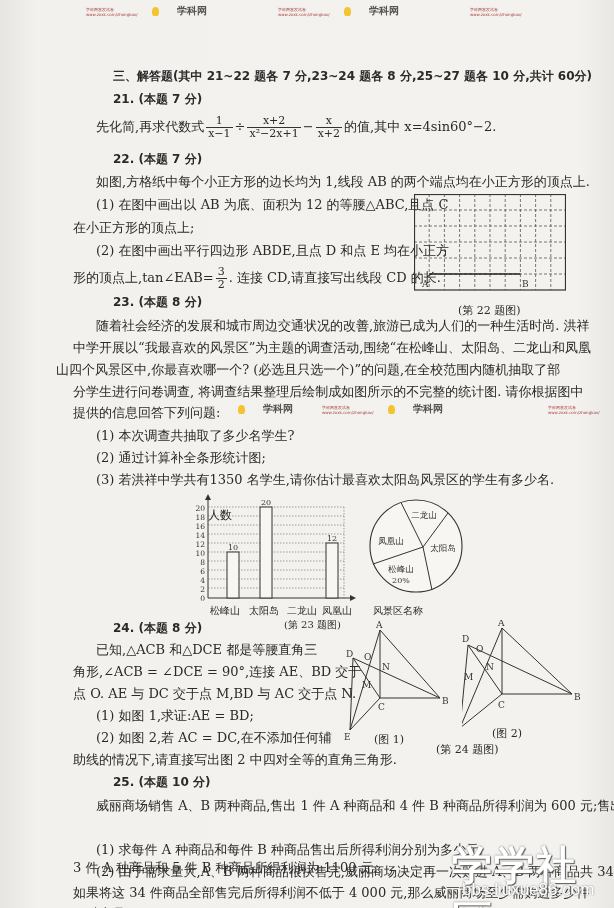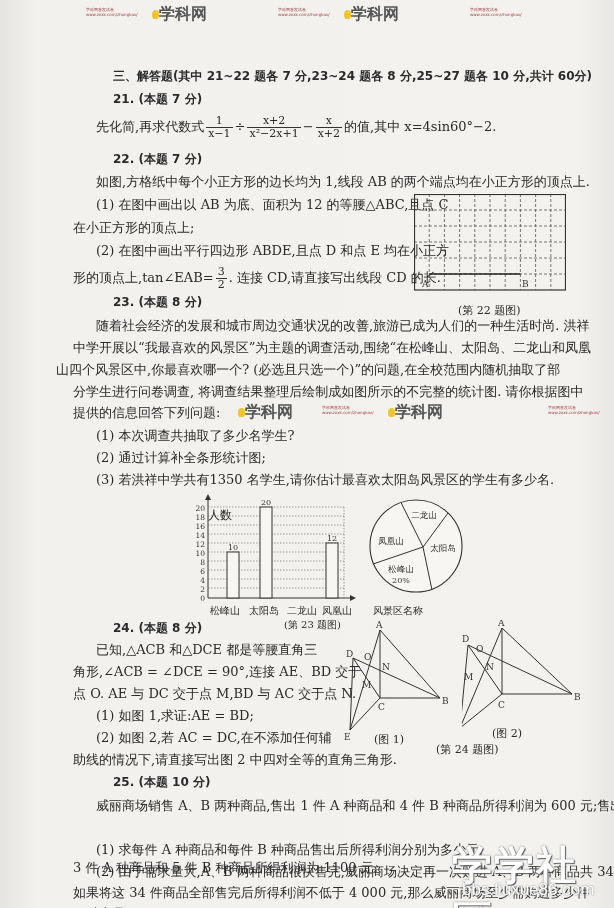--- a/index.html
+++ b/index.html
@@ -6,21 +6,21 @@
   body {
     width:614px; height:908px; overflow:hidden; position:relative;
     background:#efeeea;
     font-family:"DejaVu Serif","Liberation Serif",serif;
     color:#2a2a2a;
   }
   .page { position:absolute; left:0; top:0; width:614px; height:908px;
     background: linear-gradient(90deg,#e6e5e1 0%,#f2f1ed 6%,#f3f2ee 94%,#e8e7e3 100%); }
   .wm { position:absolute; font-family:"DejaVu Sans",sans-serif; }
   .wm-small { font-size:4px; color:#a44; line-height:5px; }
-  .wm-logo { font-size:16px; font-weight:bold; color:#555; display:flex; align-items:center; gap:0; }
+  .wm-logo { font-size:10px; font-weight:bold; color:#555; display:flex; align-items:center; gap:18px; }
   .wm-logo .bulb { width:7px; height:9px; background:#f2c431; border-radius:50% 50% 40% 40%; display:inline-block; }
   .t { position:absolute; font-size:13px; white-space:nowrap; line-height:16px; }
   .hd { font-family:"DejaVu Sans","Liberation Sans",sans-serif; font-weight:bold; font-size:12px;margin-left:40px; }
   .frac { display:inline-block; vertical-align:middle; text-align:center; font-size:11px; line-height:12px; margin:0 2px; }
   .frac .num { display:block; border-bottom:1px solid #333; padding:0 2px; }
   .frac .den { display:block; padding:0 2px; }
   .cap { position:absolute; font-size:11px; white-space:nowrap; }
   svg text { font-family:"DejaVu Serif","Liberation Serif",serif; fill:#333; }
   .bigwm { position:absolute; left:452px; top:838px; font-family:"DejaVu Sans",sans-serif; font-weight:bold; font-size:40px; color:#fff;
     text-shadow:0 0 2px #777,1px 1px 1px #555; letter-spacing:2px; }

